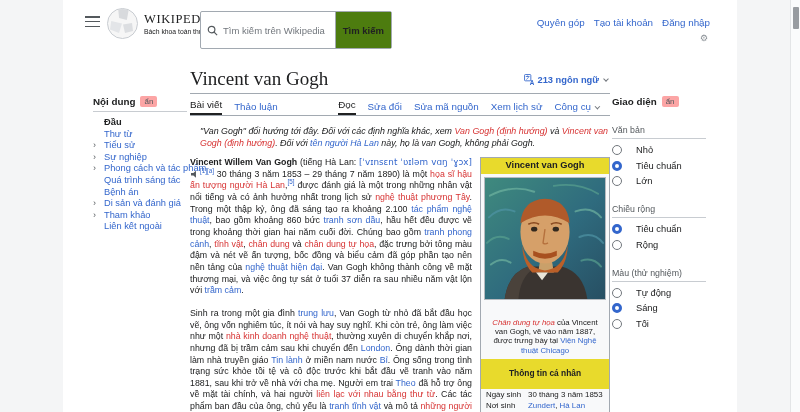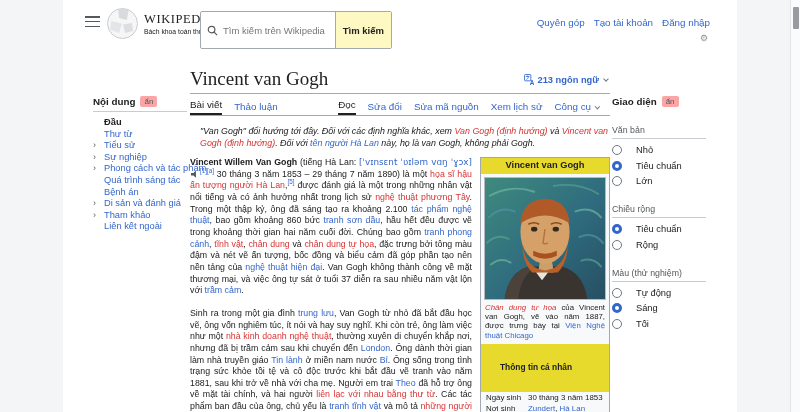--- a/index.html
+++ b/index.html
@@ -17,21 +17,21 @@
   .globe:before { content:""; position:absolute; left:10px; top:-2px; width:11px; height:13px; background:#d8dadd; clip-path:polygon(0 0,100% 10%,80% 100%,10% 85%); }
   .globe:after { content:""; position:absolute; left:2px; top:12px; width:12px; height:12px; background:#e3e5e8; clip-path:polygon(10% 0,100% 20%,75% 100%,0 70%); }
   .globe b { position:absolute; right:4px; bottom:5px; width:10px; height:10px; background:#dcdee1; clip-path:polygon(0 15%,90% 0,100% 80%,20% 100%); }
   .wordmark { margin-left:6px; }
   .wm-title { font-family:"Liberation Serif","DejaVu Serif",serif; font-size:12.5px; letter-spacing:.6px; color:#202122; }
   .wm-tag { font-size:6.8px; color:#202122; margin-top:1px; }
   .search { position:absolute; left:137px; top:11px; width:192px; height:38px; display:flex; border:1px solid #a2a9b1; border-radius:2px; background:#fff; }
   .search .mag { width:22px; display:flex; align-items:center; justify-content:center; }
   .search input { flex:1; border:0; outline:none; font-size:9.5px; color:#202122; font-family:inherit; min-width:0; }
   .search input::placeholder { color:#72777d; }
-  .search .sbtn { border:0; border-left:1px solid #a2a9b1; background:#fef9c3; font-weight:bold; font-size:9.5px; padding:0 7px; color:#202122; cursor:pointer; font-family:inherit; }
+  .search .sbtn { border:0; border-left:1px solid #a2a9b1; background:#4d7c0f; font-weight:bold; font-size:9.5px; padding:0 7px; color:#202122; cursor:pointer; font-family:inherit; }
   .hlinks { position:absolute; right:27px; top:17px; display:flex; gap:9px; font-size:9.8px; }
   .hlinks span { color:#3366cc; cursor:pointer; }
   .gear { position:absolute; left:637px; top:33px; font-size:9px; color:#8a9096; cursor:pointer; }
 
   
   .toc { position:absolute; left:30px; top:96px; width:94px; font-size:9.3px; }
   .toc-head { display:flex; align-items:center; gap:5px; padding-bottom:4px; border-bottom:1px solid #c8ccd1; margin-bottom:5px; }
   .toc-head b { font-size:9.8px; }
   .chip { background:#fca5a5; color:#54595d; border-radius:2px; font-size:8px; padding:0 4px; line-height:11px; cursor:pointer; }
   .toc-item { position:relative; padding-left:11px; line-height:11.6px; color:#3366cc; cursor:pointer; white-space:nowrap; }
@@ -67,22 +67,22 @@
   .it { font-style:italic; }
   sup.rf { font-size:6.3px; color:#3366cc; line-height:0; cursor:pointer; }
   .spk { display:inline-block; width:8px; height:7px; background:#54595d; vertical-align:-1px; margin:0 1px;
          clip-path:polygon(0 32%,30% 32%,62% 0,62% 100%,30% 68%,0 68%); }
   .ipa { font-family:"DejaVu Sans",sans-serif; }
 
   
   .infobox { float:right; width:130px; margin:0 0 6px 8px; border:1px solid #a2a9b1; background:#f8f9fa; font-size:7.9px; line-height:9.6px; }
   .ib-title { background:#e8da2c; font-weight:bold; text-align:center; font-size:9.3px; padding:3px 2px; }
   .ib-img { display:block; width:122px; height:123px; margin:3px auto 0; border:1px solid #b6bbc0; cursor:pointer; }
-  .ib-caption { padding:3px 4px 4px; font-size:7.8px; line-height:9.4px; }
-  .ib-bar { background:#e8da2c; font-weight:bold; font-size:8.4px; padding:19px; }
+  .ib-caption { padding:18px 4px 4px; text-align:center; font-size:7.8px; line-height:9.4px; }
+  .ib-bar { background:#e8da2c; font-weight:bold; text-align:center; font-size:8.4px; padding:10px; }
   .ib-sec { font-weight:bold; padding:3px 5px 1px; }
   .ib-row { display:flex; padding:1px 5px; }
   .ib-row .lbl { width:42px; flex:none; padding-right:3px; }
   .ib-row .val { flex:1; }
 
   
   .sbar { position:absolute; right:0; top:0; width:10px; height:412px; background:#fafbfc; border-left:1px solid #e3e5e7; }
   .sthumb { position:absolute; left:1.5px; top:7px; width:6.5px; height:22px; background:#989ca1; border-radius:1px; }
 </style>
 </head>

